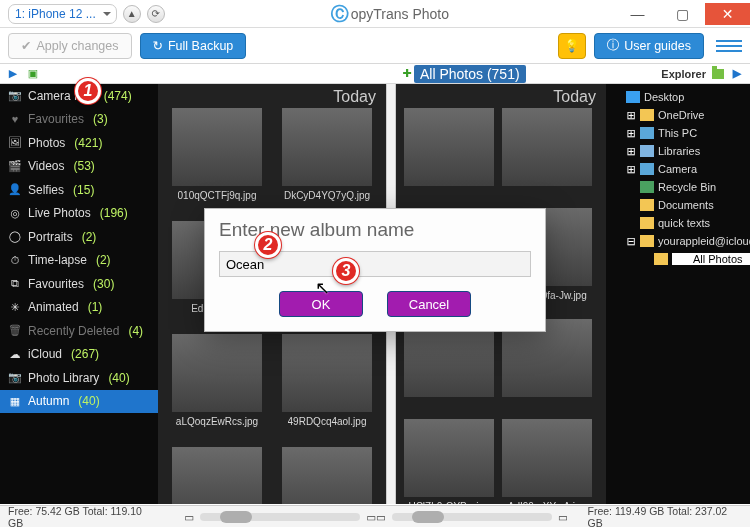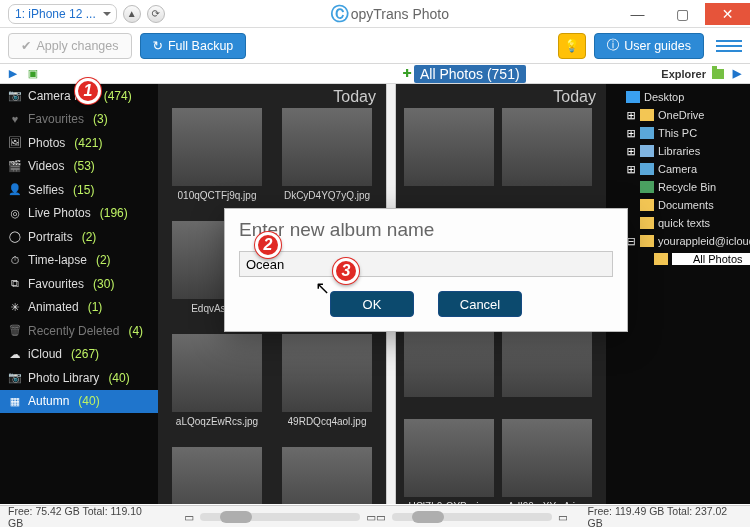--- a/index.html
+++ b/index.html
@@ -74,25 +74,25 @@
   .ic-net{background:#5aa7d8;}
   .ic-bin{background:#4aa060;}
 
   
   .status { position:absolute; bottom:0; left:0; right:0; height:22px; background:#f4f4f4; border-top:1px solid #ccc; display:flex; align-items:center; font-size:10.5px; color:#444; padding:0 8px;}
   .status .spacer{flex:1;}
   .status .track{ flex:0 0 160px; height:8px; background:#ddd; border-radius:4px; margin:0 6px; position:relative;}
   .status .track .thumb-h{position:absolute; left:20px; top:-2px; width:32px; height:12px; background:#aeaeae; border-radius:6px;}
 
   
-  .modal { position:absolute; left:224px; top:208px; width:404px; background:#fdfdfd; border:1px solid #bbb; box-shadow:0 8px 30px rgba(0,0,0,.35); padding:10px 14px 14px; }
+  .modal { position:absolute; left:204px; top:208px; width:342px; background:#fdfdfd; border:1px solid #bbb; box-shadow:0 8px 30px rgba(0,0,0,.35); padding:10px 14px 14px; }
   .modal h3 { font-weight:400; color:#666; font-size:19px; margin-bottom:10px; }
   .modal input { width:100%; height:26px; border:1px solid #c8c8c8; background:#f3f3f3; padding:0 6px; font-size:13px; }
   .modal .btns { display:flex; gap:24px; justify-content:center; margin-top:14px;}
-  .modal .btns .mbtn { width:84px; height:26px; border-radius:4px; background:#0c4a6e; color:#fff; display:flex; align-items:center; justify-content:center; font-size:13px; border:1px solid #154a82;}
+  .modal .btns .mbtn { width:84px; height:26px; border-radius:4px; background:#a21caf; color:#fff; display:flex; align-items:center; justify-content:center; font-size:13px; border:1px solid #154a82;}
   .cursor { position:absolute; left:315px; top:277px; font-size:18px; color:#000; text-shadow:0 0 2px #fff; pointer-events:none;}
 
   
   .callout { position:absolute; width:26px; height:26px; border-radius:50%; background:#e02a25; color:#fff; font-weight:bold; font-style:italic; font-size:16px; display:flex; align-items:center; justify-content:center; border:3px solid #fff; box-shadow:0 0 0 1px #e02a25, 0 2px 4px rgba(0,0,0,.4);}
   .co1{ left:75px; top:78px;}
   .co2{ left:255px; top:232px;}
   .co3{ left:333px; top:258px;}
 </style>
 </head>
 <body>

